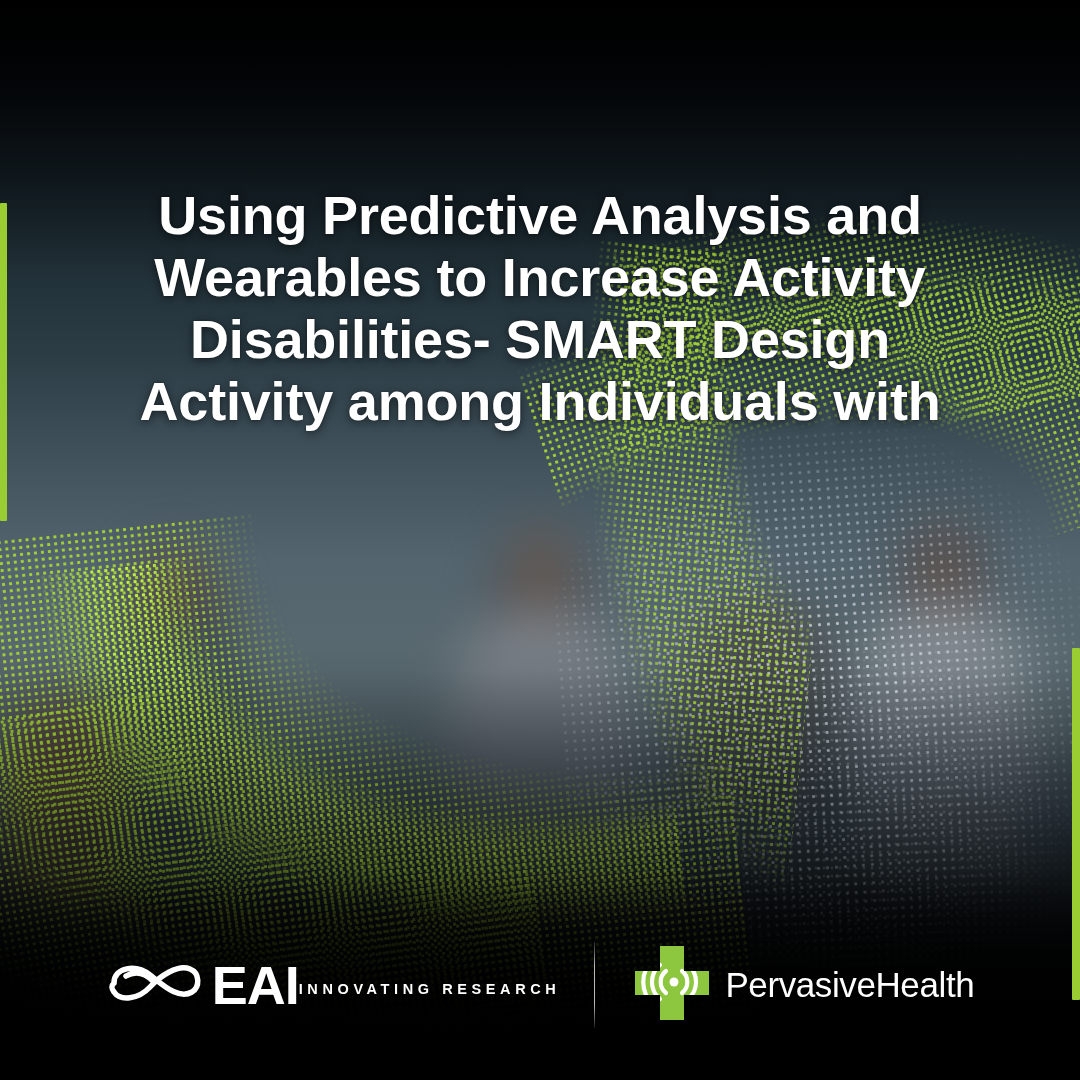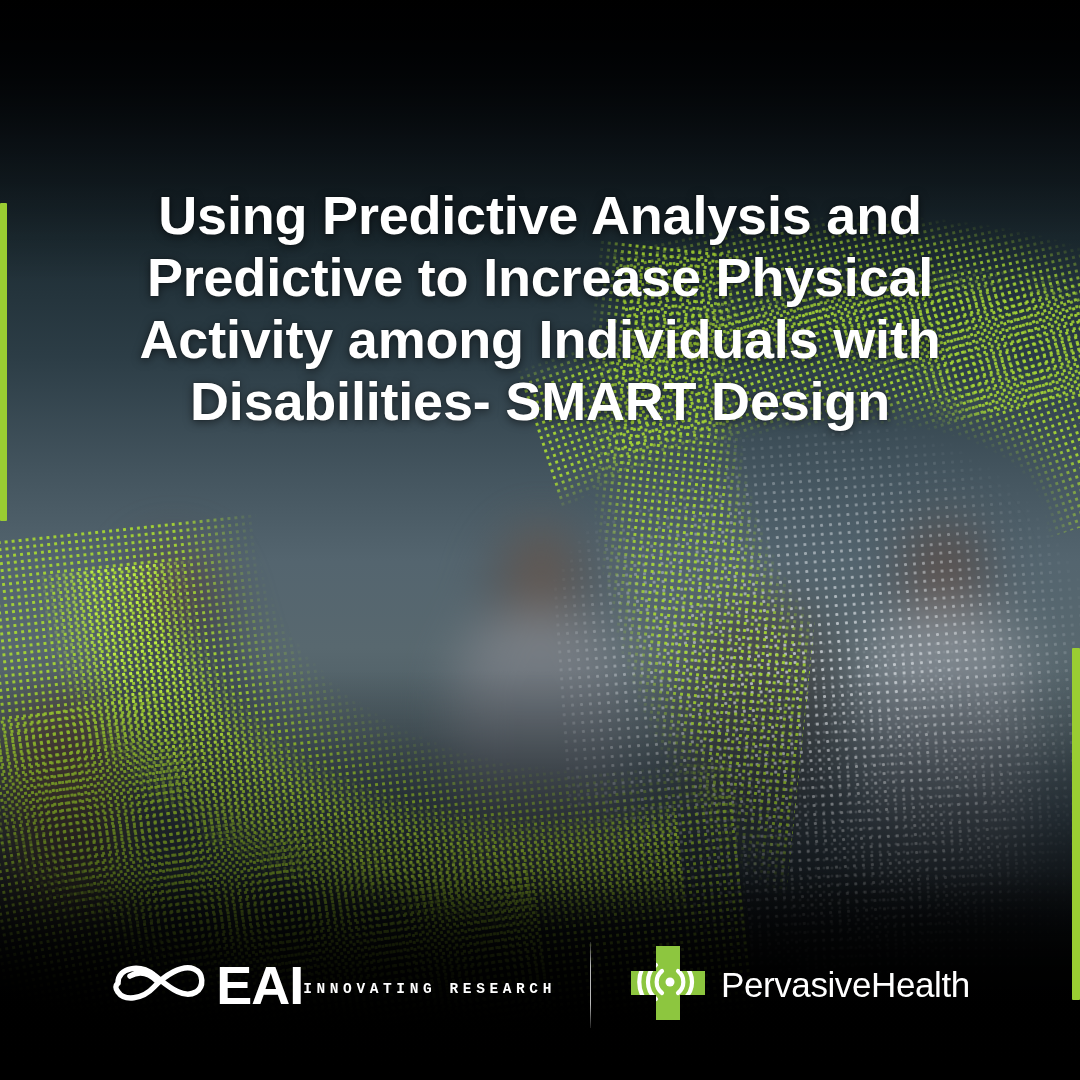--- a/index.html
+++ b/index.html
@@ -239,21 +239,21 @@
   .eai-word {
     color: #ffffff;
     font-family: "Liberation Sans", sans-serif;
     font-weight: 700;
     font-size: 54px;
     line-height: 54px;
     letter-spacing: -1px;
   }
   .eai-tagline {
     color: #ffffff;
-    font-family: Liberation Mono, monospace;
+    font-family: Liberation Sans, sans-serif;
     font-weight: 700;
     font-size: 14.5px;
     letter-spacing: 4.6px;
     margin-top: 7px;
     white-space: nowrap;
   }
 
   .divider {
     width: 1px;
     height: 86px;
@@ -304,23 +304,23 @@
   <div class="ribbon ribbon-crest"></div>
 
   <div class="bg-vignette"></div>
   <div class="ribbon-shade"></div>
 
   <div class="accent-bar accent-left"></div>
   <div class="accent-bar accent-right"></div>
 
   <h1 class="title">
     <span class="title-line">Using Predictive Analysis and</span>
-    <span class="title-line">Predictive to Increase Physical</span>
+    <span class="title-line">Wearables to Increase Activity</span>
+    <span class="title-line">Disabilities- SMART Design</span>
     <span class="title-line">Activity among Individuals with</span>
-    <span class="title-line">Disabilities- SMART Design</span>
   </h1>
 
   <div class="footer">
 
     <div class="eai-logo">
       <div class="eai-mark">
         <span>
           <svg width="98" height="58" viewBox="0 0 98 58" aria-hidden="true">
             <g fill="none" stroke="#ffffff" stroke-width="5.5" stroke-linecap="round">
               <path d="M8 29 C8 13, 30 10, 44 21 C56 30, 72 46, 86 38 C94 33, 94 19, 84 15 C72 10, 54 22, 44 33 C32 46, 14 47, 8 38 C5 34, 5 32, 8 29 Z"></path>

